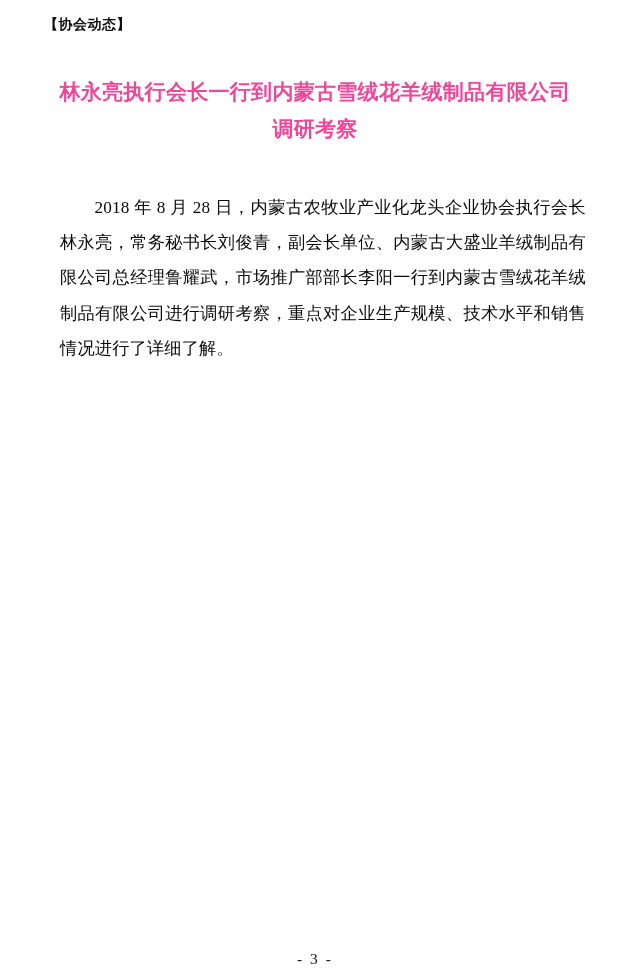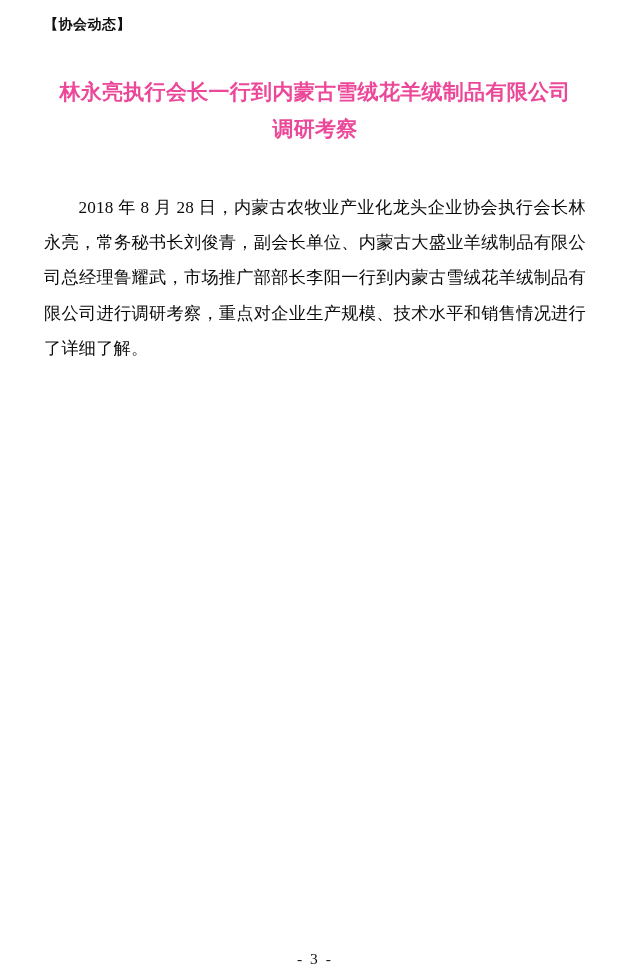--- a/index.html
+++ b/index.html
@@ -44,21 +44,21 @@
   }
   .body-block {
     margin-top: 42px;
   }
   .para {
     font-size: 17.2px;
     line-height: 2.05;
     text-align: justify;
     text-justify: inter-ideograph;
     text-indent: 2em;
-    margin: 0 0 1px 0;
+    margin: 0 0 1px 16px;
     letter-spacing: 0.2px;
     color: #0a0a0a;
   }
   .footer {
     position: absolute;
     left: 0;
     right: 0;
     bottom: 26px;
     text-align: center;
     font-size: 15.5px;

